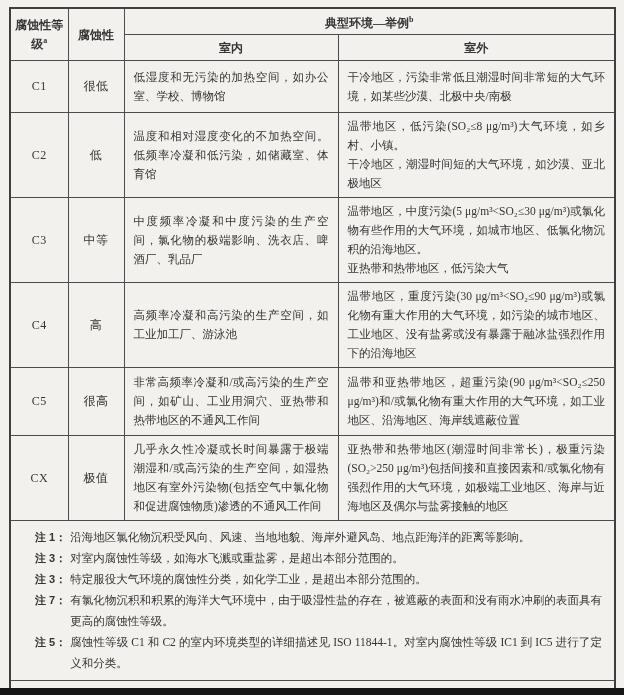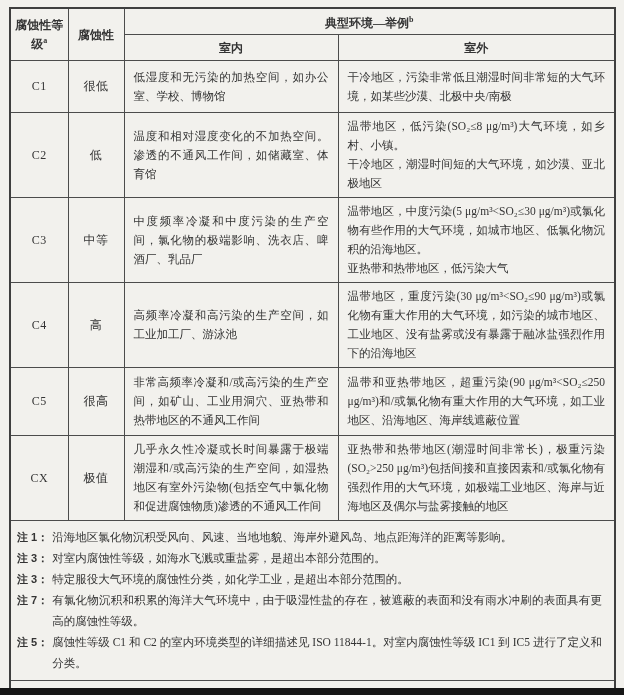--- a/index.html
+++ b/index.html
@@ -46,21 +46,21 @@
   }
   tr.hr1{height:26px;font-family:Liberation Serif, serif;}
   tr.hr2{height:26px;}
   tr.r0{height:52px;}
   tr.r1{height:76px;}
   tr.r2{height:78px;}
   tr.r3{height:82px;}
   tr.r4{height:68px;}
   tr.r5{height:84px;}
   td.notes{
-    padding:6px 12px 6px 6px;
+    padding:6px 12px 6px 24px;
     font-size:11.5px;
   }
   .note{
     display:flex;
     align-items:flex-start;
     line-height:21px;
   }
   .note .nl{
     font-family:"Liberation Sans","DejaVu Sans",sans-serif;
     font-weight:bold;
@@ -118,21 +118,21 @@
 
       <tr class="r0">
         <td class="ctr">C1</td>
         <td class="ctr">很低</td>
         <td class="txt">低湿度和无污染的加热空间，如办公室、学校、博物馆</td>
         <td class="txt">干冷地区，污染非常低且潮湿时间非常短的大气环境，如某些沙漠、北极中央/南极</td>
       </tr>
       <tr class="r1">
         <td class="ctr">C2</td>
         <td class="ctr">低</td>
-        <td class="txt">温度和相对湿度变化的不加热空间。渗透的不通风工作间，如储藏室、体育馆</td>
+        <td class="txt">温度和相对湿度变化的不加热空间。低频率冷凝和低污染，如储藏室、体育馆</td>
         <td class="txt">温带地区，低污染(SO₂≤8 μg/m³)大气环境，如乡村、小镇。
 干冷地区，潮湿时间短的大气环境，如沙漠、亚北极地区</td>
       </tr>
       <tr class="r2">
         <td class="ctr">C3</td>
         <td class="ctr">中等</td>
         <td class="txt">中度频率冷凝和中度污染的生产空间，氯化物的极端影响、洗衣店、啤酒厂、乳品厂</td>
         <td class="txt">温带地区，中度污染(5 μg/m³&lt;SO₂≤30 μg/m³)或氯化物有些作用的大气环境，如城市地区、低氯化物沉积的沿海地区。
 亚热带和热带地区，低污染大气</td>
       </tr>

